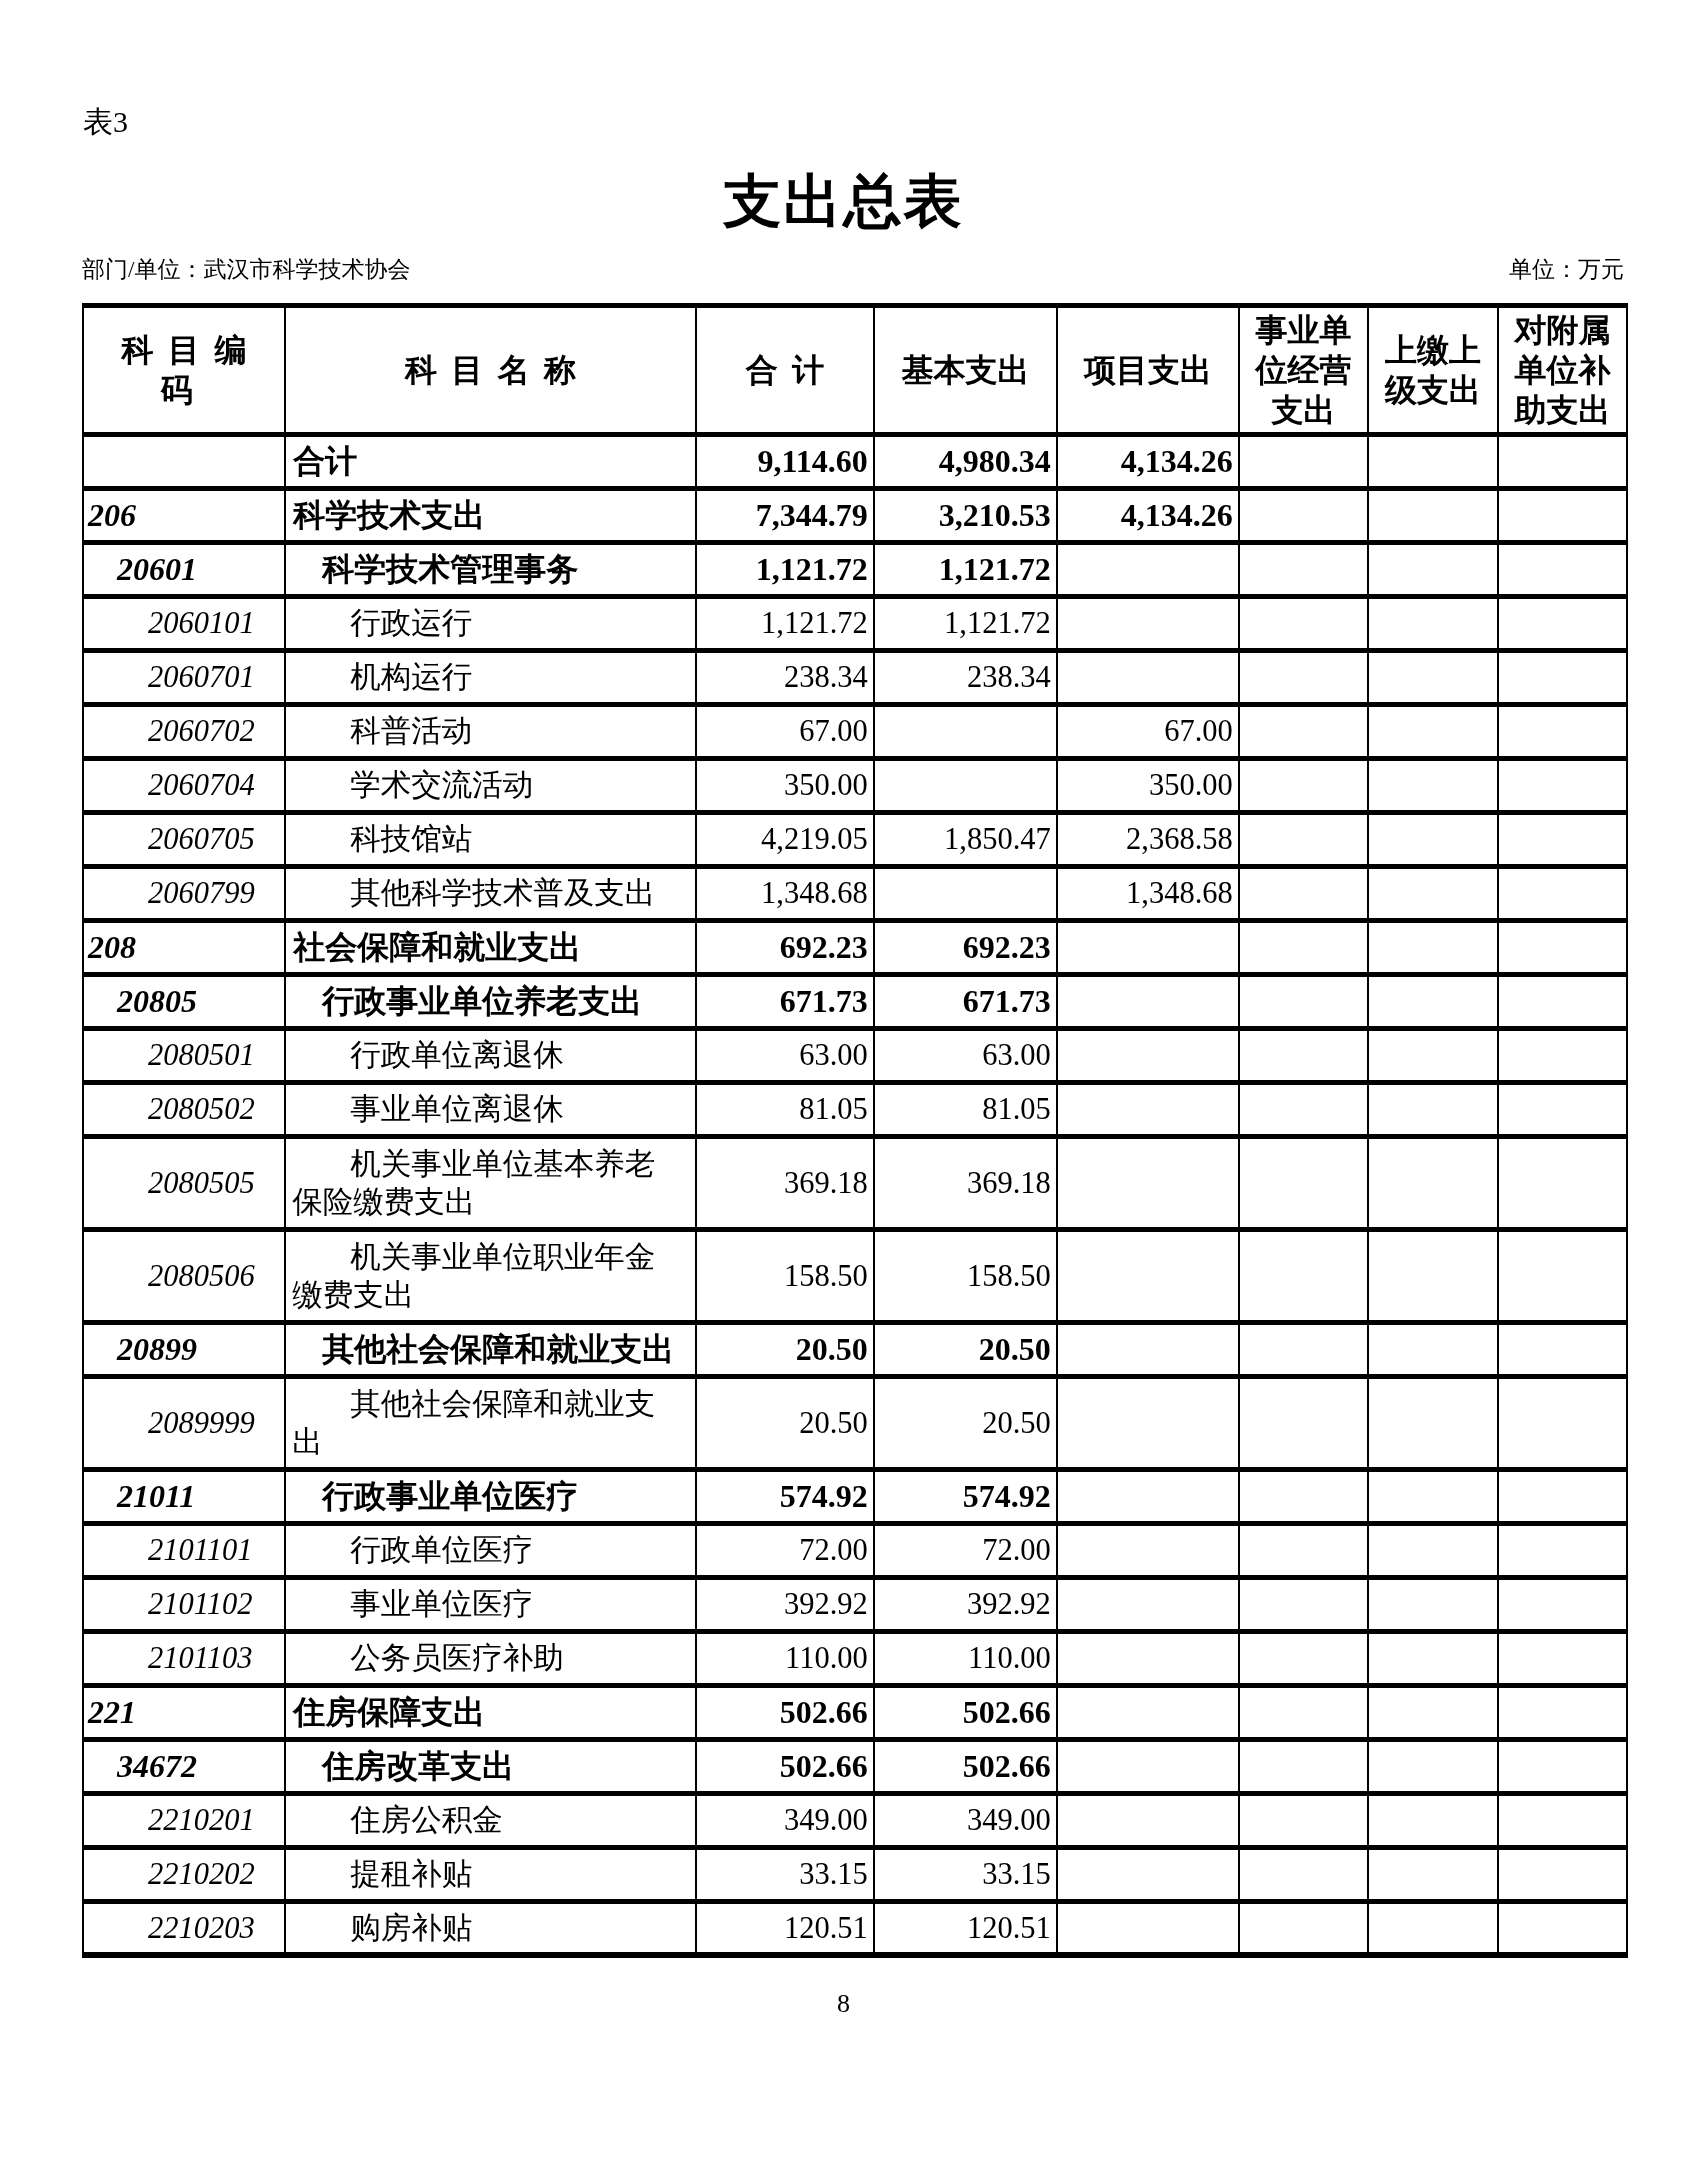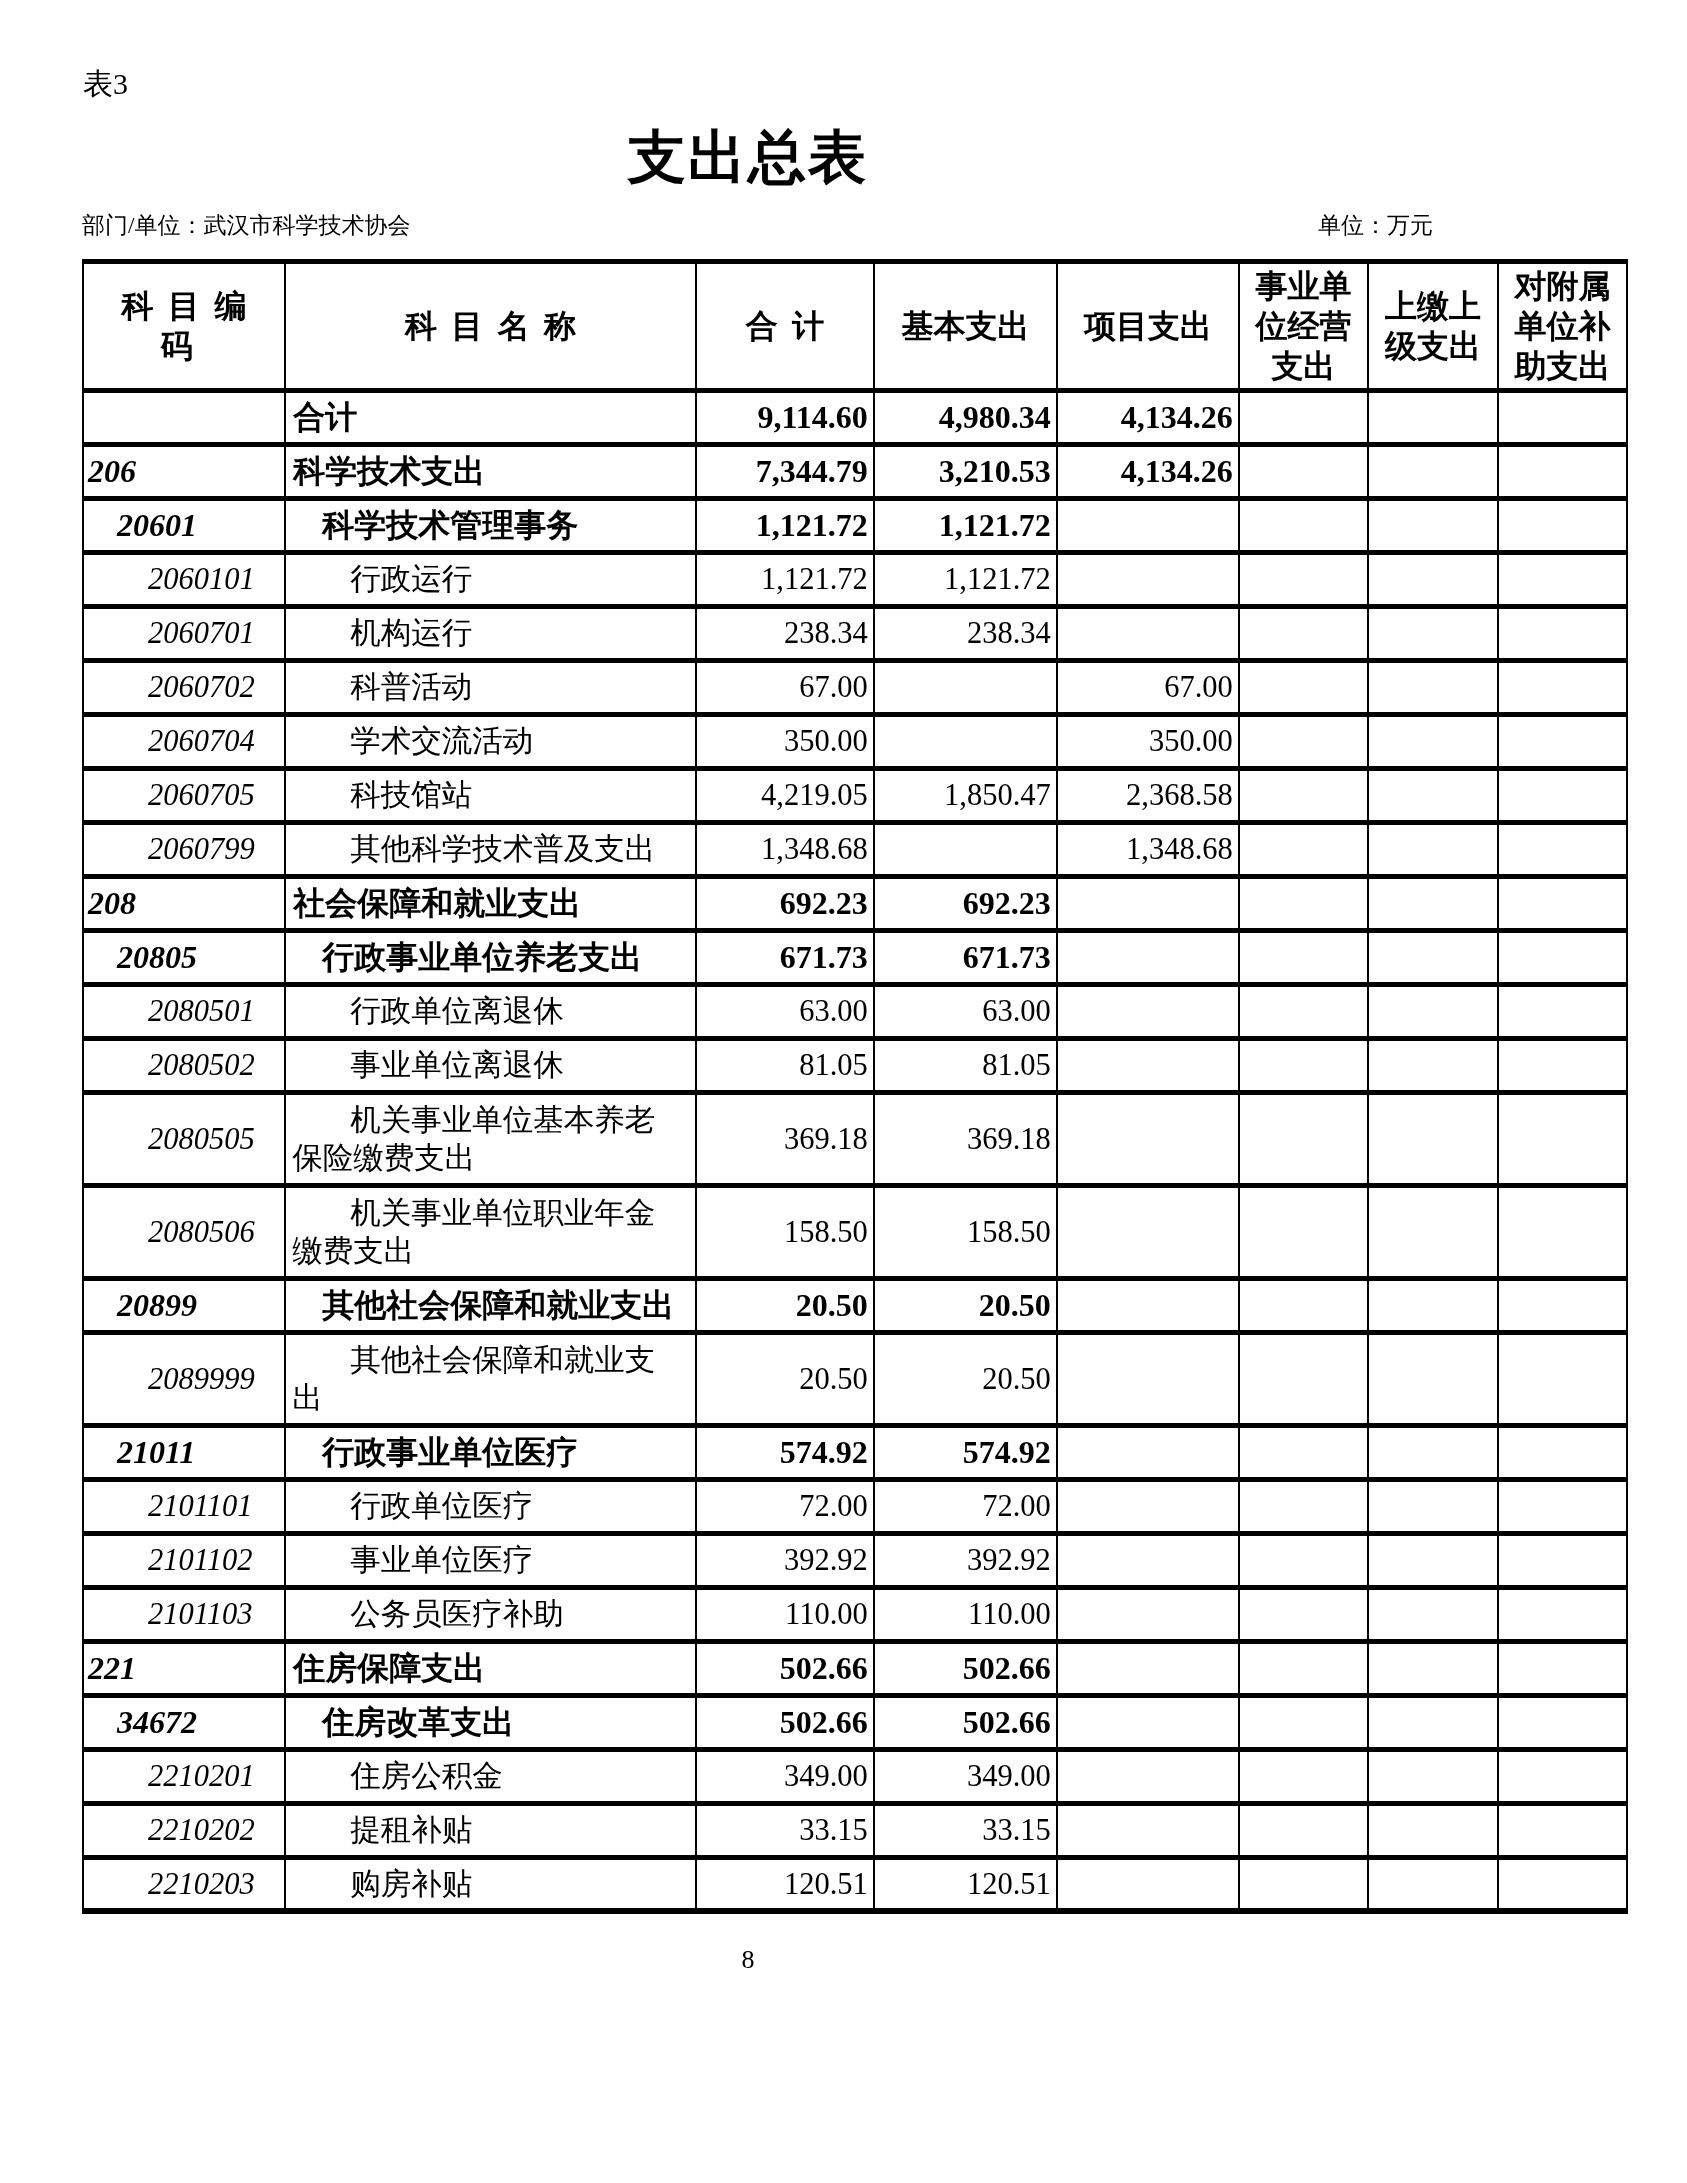--- a/index.html
+++ b/index.html
@@ -2,27 +2,27 @@
 <html style="font-size:8.3px"><head>
 <meta charset="utf-8">
 <style>
   html,body{margin:0;padding:0;background:#ffffff;}
   body{
     width:1687px;height:2183px;
     font-family:"Liberation Serif","DejaVu Serif",serif;
     color:#000;
     position:relative;
   }
-  .page{width:1496px;padding-top:64px;box-sizing:border-box;}
+  .page{width:1687px;padding-top:102px;box-sizing:border-box;}
   .tag{
     margin-left:83px;
     font-size:30px;line-height:39px;
   }
   .title{
-    margin:21px 0 0 0;
+    margin:27px 0 0 0;
     text-align:center;
     font-size:58px;line-height:68px;
     font-weight:700;
     letter-spacing:2.1px;
   }
   .meta{
     display:flex;justify-content:space-between;align-items:flex-end;
     margin:13.4px 63px 12.4px 82px;
     font-size:23px;line-height:41px;
   }

